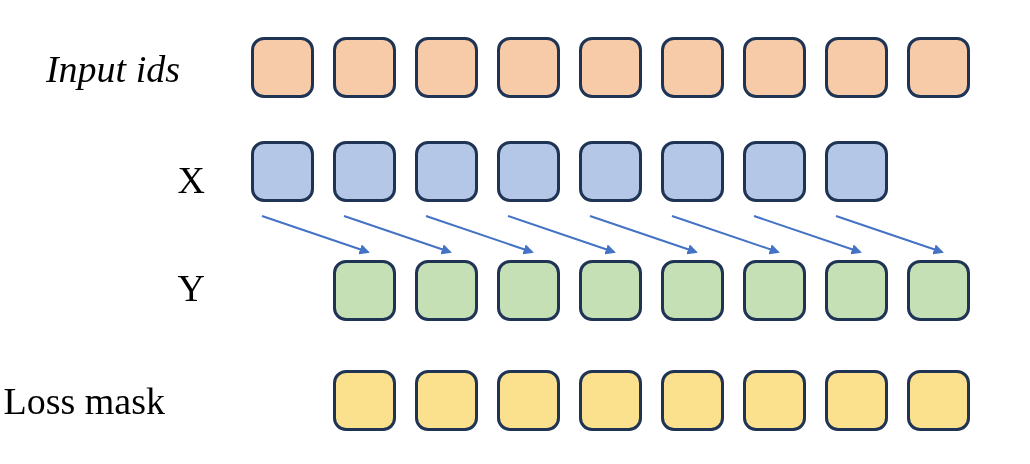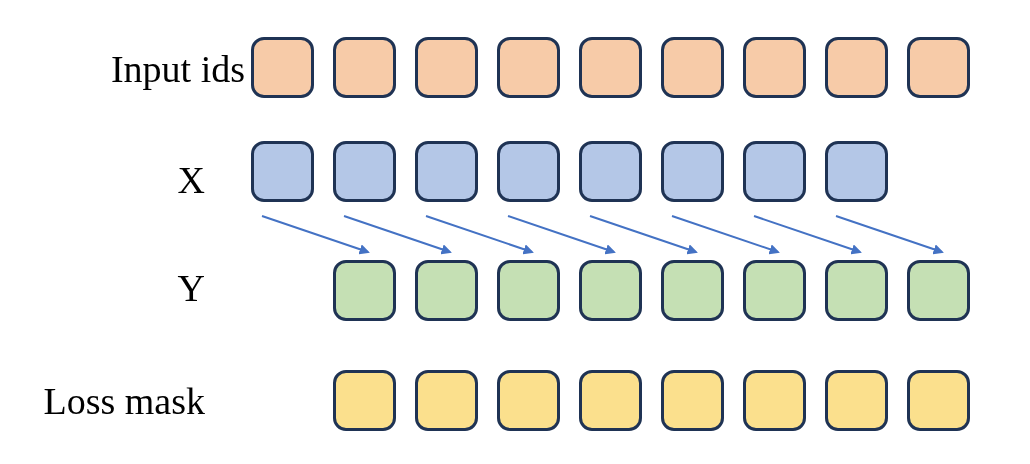--- a/index.html
+++ b/index.html
@@ -94,19 +94,19 @@
         <line x1="426" y1="216" x2="532" y2="252" stroke="#4472C4" stroke-width="2" marker-end="url(#arrowhead)"></line>
         <line x1="508" y1="216" x2="614" y2="252" stroke="#4472C4" stroke-width="2" marker-end="url(#arrowhead)"></line>
         <line x1="590" y1="216" x2="696" y2="252" stroke="#4472C4" stroke-width="2" marker-end="url(#arrowhead)"></line>
         <line x1="672" y1="216" x2="778" y2="252" stroke="#4472C4" stroke-width="2" marker-end="url(#arrowhead)"></line>
         <line x1="754" y1="216" x2="860" y2="252" stroke="#4472C4" stroke-width="2" marker-end="url(#arrowhead)"></line>
         <line x1="836" y1="216" x2="942" y2="252" stroke="#4472C4" stroke-width="2" marker-end="url(#arrowhead)"></line>
       </g>
   </svg>
 
   <div id="labels">
-      <div class="row-label" style="right: 785px; top: 69px;">Input ids</div>
+      <div class="row-label" style="right: 850px; top: 69px; font-style: italic;">Input ids</div>
       <div class="row-label" style="right: 825px; top: 180px;">X</div>
       <div class="row-label" style="right: 825px; top: 288px;">Y</div>
-      <div class="row-label" style="right: 825px; top: 401px;">Loss mask</div>
+      <div class="row-label" style="right: 865px; top: 401px;">Loss mask</div>
     </div>
 
 </div>
 
 </body></html>

